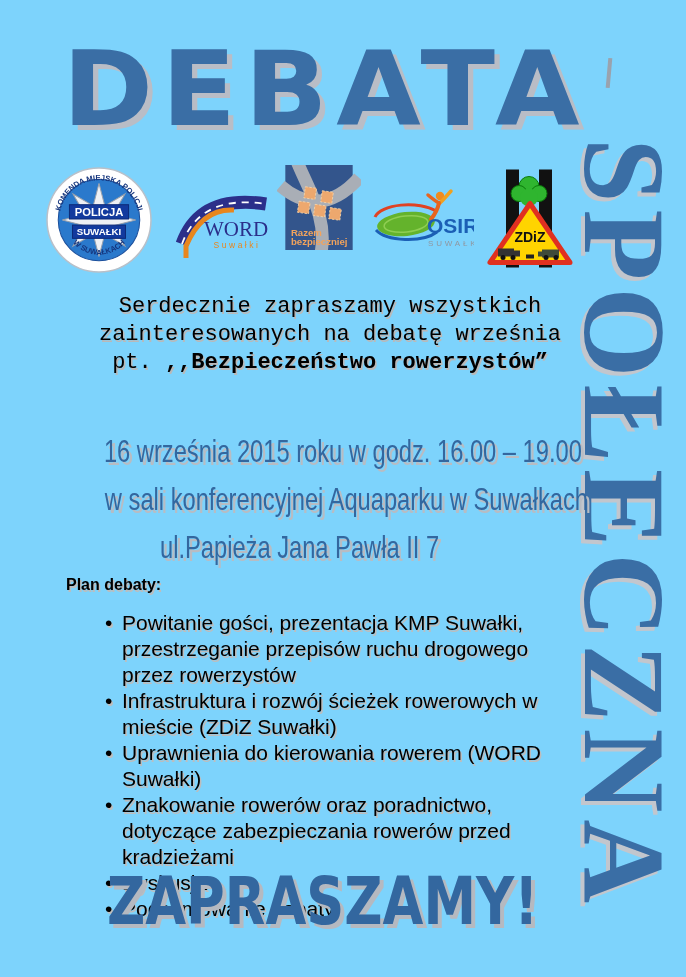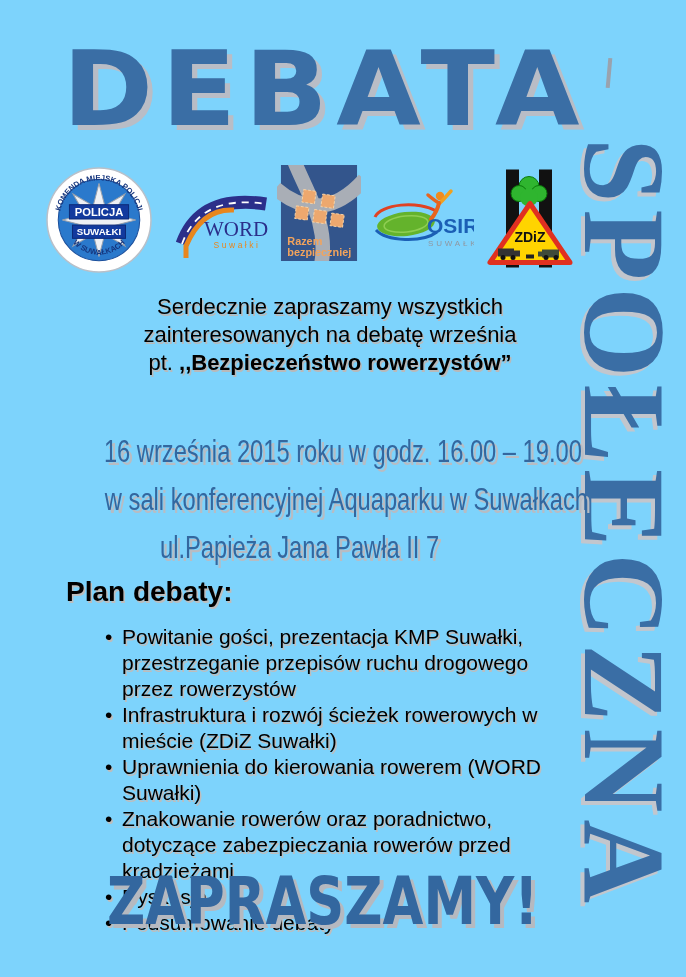--- a/index.html
+++ b/index.html
@@ -17,38 +17,38 @@
   .title-spoleczna{position:absolute;top:138px;right:4px;height:830px;
     writing-mode:vertical-rl;font-family:"Liberation Serif",serif;font-weight:bold;
     font-size:116px;letter-spacing:7px;line-height:1;color:#3a6ea5;
     text-shadow:4px 4px 0 #c2c6cd;white-space:nowrap;}
 
   
   .logo{position:absolute;}
   .logo svg{display:block;width:100%;height:100%;}
   .logo-police{left:46px;top:167px;width:106px;height:106px;}
   .logo-word{left:172px;top:180px;width:102px;height:88px;}
-  .logo-razem{left:277px;top:165px;width:84px;height:96px;}
+  .logo-razem{left:277px;top:165px;width:84px;height:85px;}
   .logo-osir{left:366px;top:186px;width:108px;height:72px;}
   .logo-zdiz{left:486px;top:165px;width:88px;height:107px;}
 
   
   .invitation{position:absolute;left:60px;top:293px;width:540px;text-align:center;
-    font-size:22px;line-height:28px;color:#000;text-shadow:1.5px 1.5px 0 #b9b9b9;}
+    font-size:22px;line-height:28px;color:#000;text-shadow:1.5px 1.5px 0 #b9b9b9;font-family:Liberation Mono, monospace;}
   .invitation .bold{font-weight:bold;margin-top:19px;}
 
   
   .event-block{position:absolute;left:20px;top:430px;width:560px;text-align:center;
     color:#33679f;font-weight:normal;line-height:43px;white-space:nowrap;}
   .event-block .line{display:inline-block;transform:scaleX(0.74);transform-origin:center;
     font-size:32px;text-shadow:4px 3px 0 #b8bcc3;}
 
   
   .agenda{position:absolute;left:66px;top:576px;width:506px;color:#000;}
-  .agenda h2{margin:0 0 6px 0;font-size:28px;font-weight:bold;
+  .agenda h2{margin:0 0 6px 0;font-size:16px;font-weight:bold;
     text-shadow:1.5px 1.5px 0 #bdbdbd;}
   .agenda ul{margin:16px;padding:0 0 0 40px;list-style:none;}
   .agenda li{position:relative;font-size:21px;line-height:26px;margin:0;
     text-shadow:1.5px 1.5px 0 #bdbdbd;}
   .agenda li::before{content:"•";position:absolute;left:-17px;top:0;font-size:21px;}
 
   
   .footer{position:absolute;left:32px;top:862px;width:560px;text-align:right;
     white-space:nowrap;line-height:80px;}
   .footer .inner{display:inline-block;transform:scaleX(0.8);transform-origin:center;

